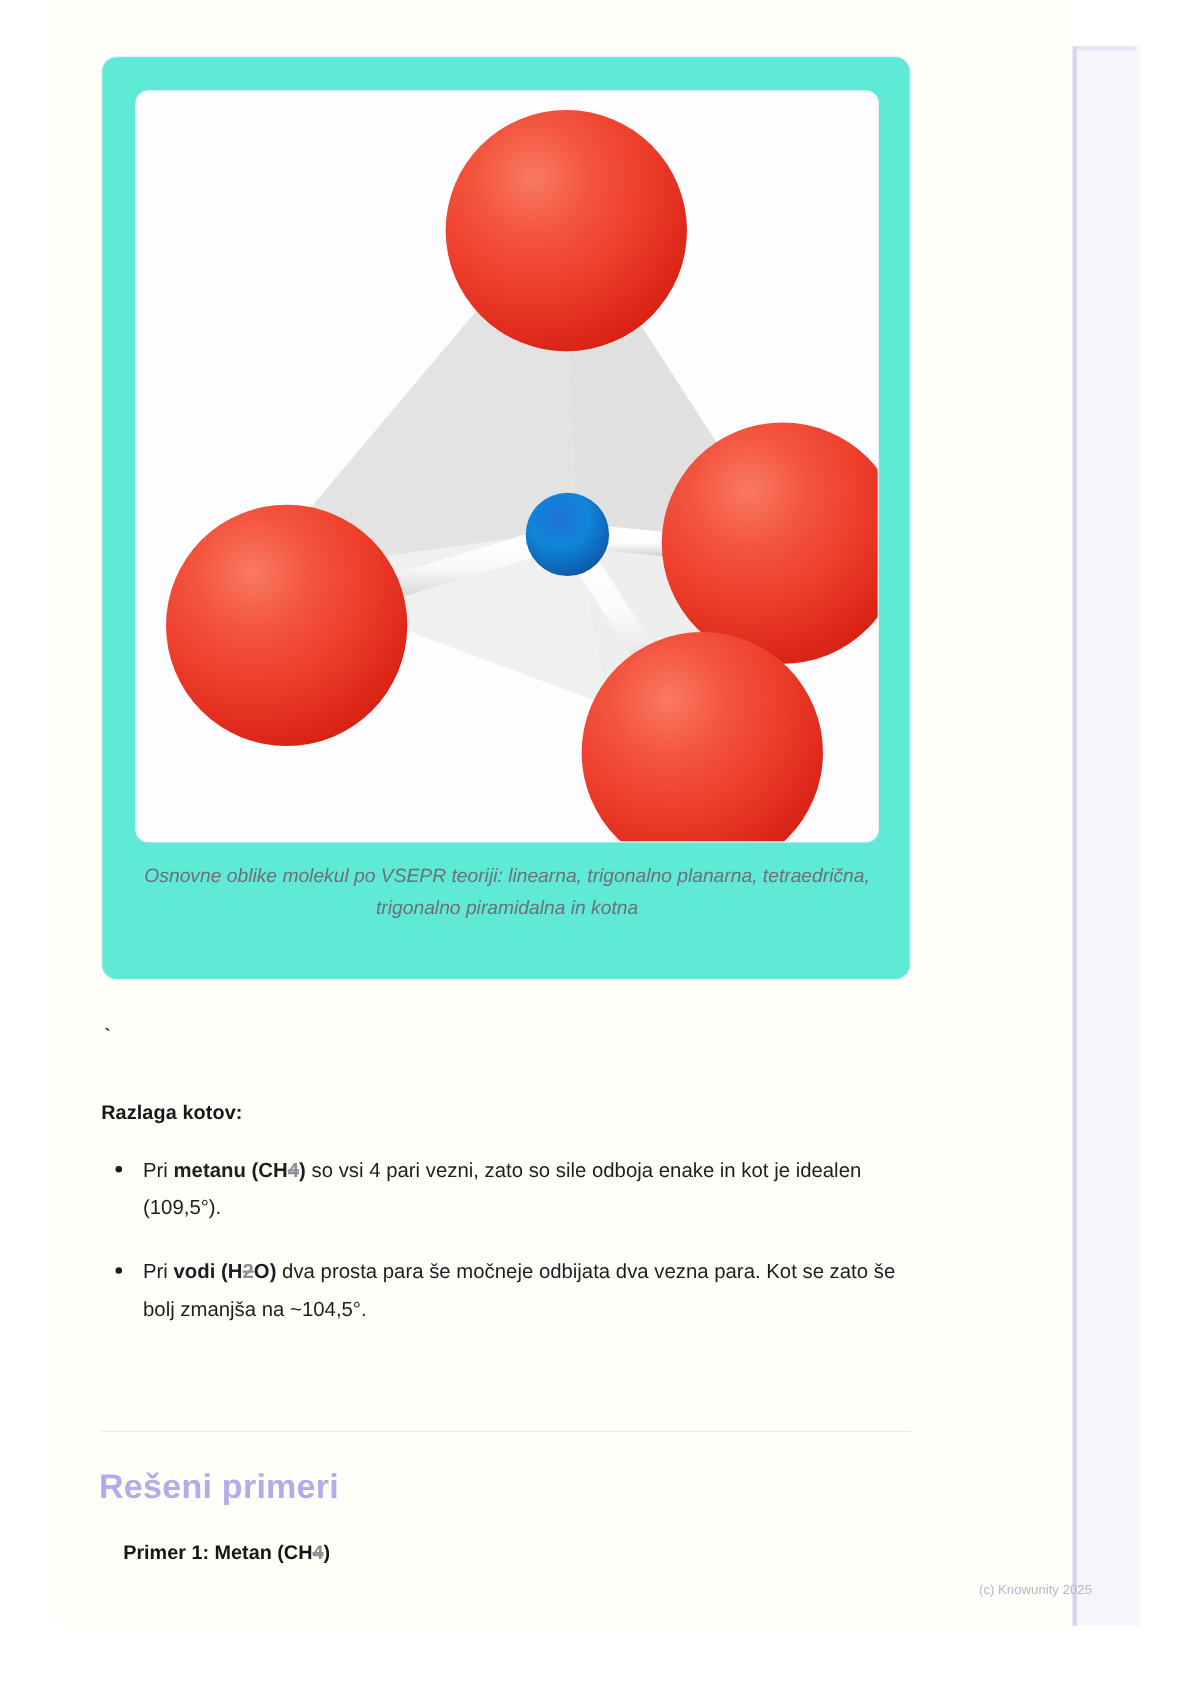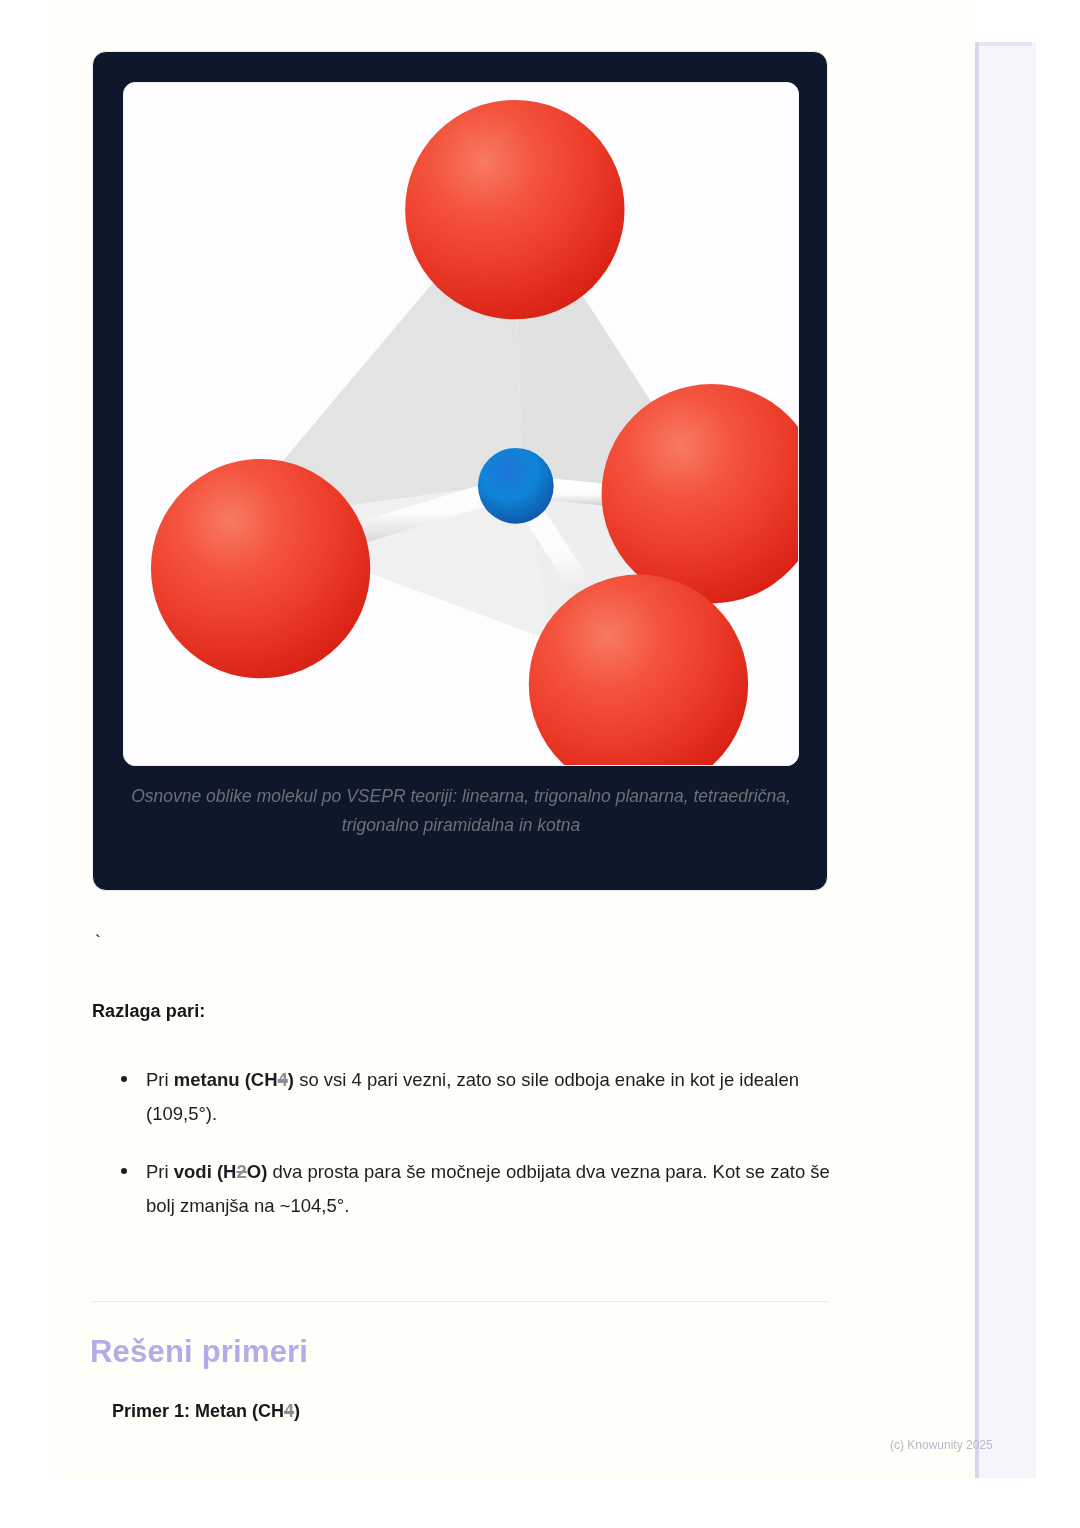--- a/index.html
+++ b/index.html
@@ -44,21 +44,21 @@
     background: #e7e4f5;
   }
 
   
   #figure-card {
     position: absolute;
     left: 92px;
     top: 51px;
     width: 736px;
     height: 840px;
-    background: #0f172a;
+    background: #5eead4;
     border: 1px solid #ececf6;
     border-radius: 14px;
     box-sizing: border-box;
   }
 
   #figure-panel {
     position: absolute;
     left: 30px;
     top: 30px;
     width: 676px;
@@ -103,21 +103,21 @@
     font-weight: bold;
     color: #15161a;
     letter-spacing: .1px;
   }
 
   #explain-list {
     position: absolute;
     left: 92px;
     top: 1047px;
     width: 740px;
-    margin: 16px;
+    margin: 0;
     padding: 0;
     list-style: none;
   }
   #explain-list li {
     position: relative;
     padding-left: 38px;
     margin-bottom: 24px;
     font-size: 18.5px;
     line-height: 34px;
     color: #1d1e22;
@@ -232,21 +232,21 @@
       <circle cx="589" cy="412" r="110" fill="url(#redBall)"></circle>
       <circle cx="516" cy="603" r="110" fill="url(#redBall)"></circle>
     </svg>
   </div>
 
   <div id="figure-caption">Osnovne oblike molekul po VSEPR teoriji: linearna, trigonalno planarna, tetraedrična, trigonalno piramidalna in kotna</div>
 </div>
 
 <div id="stray-backtick">`</div>
 
-<div id="razlaga-heading">Razlaga pari:</div>
+<div id="razlaga-heading">Razlaga kotov:</div>
 
 <ul id="explain-list">
   <li>
     <span class="bullet-dot"></span><span>Pri </span><span class="bold-term">metanu (CH</span><span class="bold-term sub-num">4</span><span class="bold-term">)</span><span> so vsi 4 pari vezni, zato so sile odboja enake in kot je idealen (109,5°).</span>
   </li>
   <li>
     <span class="bullet-dot"></span><span>Pri </span><span class="bold-term">vodi (H</span><span class="bold-term sub-num">2</span><span class="bold-term">O)</span><span> dva prosta para še močneje odbijata dva vezna para. Kot se zato še bolj zmanjša na ~104,5°.</span>
   </li>
 </ul>
 

